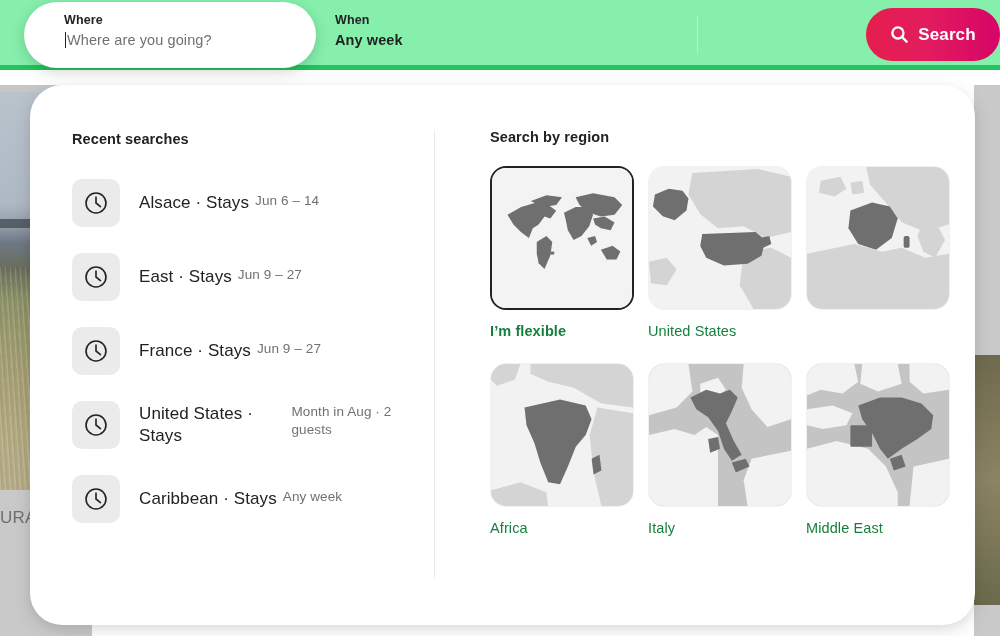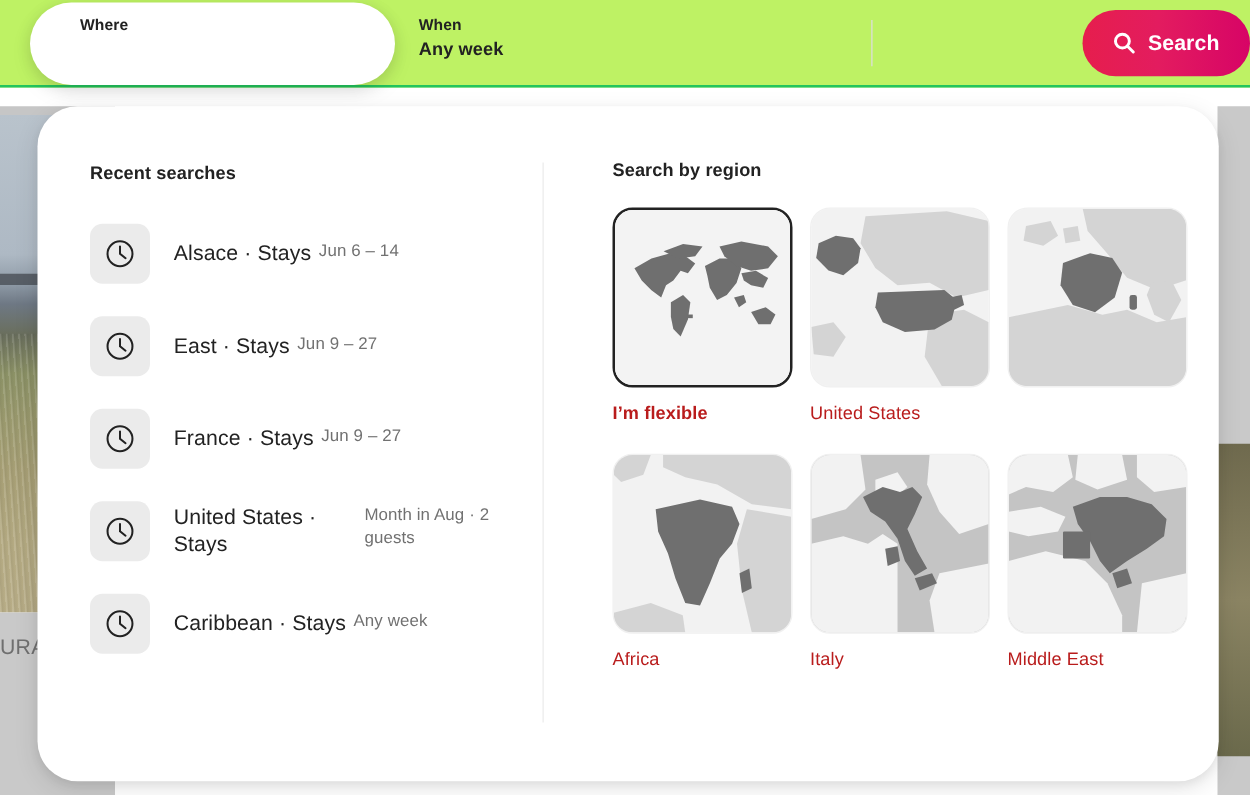--- a/index.html
+++ b/index.html
@@ -104,22 +104,22 @@
     height: 250px;
     background: linear-gradient(to bottom, #6f6a4e, #8b8463, #6b6a4c);
   }
 
   
   .searchbar {
     position: absolute;
     left: 0; top: 0;
     width: 1000px;
     height: 70px;
-    background: #bef264;
-    border-bottom: 2px solid #22c55e;
+    background: #86efac;
+    border-bottom: 5px solid #22c55e;
     z-index: 5;
   }
   .search-pill {
     position: absolute;
     left: 24px;
     top: 2px;
     width: 292px;
     height: 66px;
     background: #ffffff;
     border-radius: 36px;
@@ -286,21 +286,21 @@
     border: 1px solid #f0f0f0;
     background: #f7f7f7;
   }
   .region-cell.selected .region-thumb {
     border: 2px solid #222222;
   }
   .region-thumb svg { display: block; width: 100%; height: 100%; }
   .region-label {
     margin-top: 11px;
     font-size: 14.5px;
-    color: #b91c1c;
+    color: #15803d;
     letter-spacing: .1px;
     line-height: 20px;
   }
   .region-cell.selected .region-label { font-weight: bold; }
 </style>
 </head>
 <body>
 
 <div class="page-bg">
   <div class="bg-strip"></div>
@@ -311,20 +311,21 @@
     <div class="bg-right-photo"></div>
   </div>
 </div>
 
 <div class="searchbar">
 
   <div class="search-pill"></div>
 
   <div class="field field-where">
     <div class="field-label">Where</div>
+    <div class="field-value with-caret"><span class="caret"></span><span>Where are you going?</span></div>
   </div>
 
   <div class="field field-when">
     <div class="field-label">When</div>
     <div class="field-value strong">Any week</div>
   </div>
 
   <div class="vdiv"></div>
 
 

